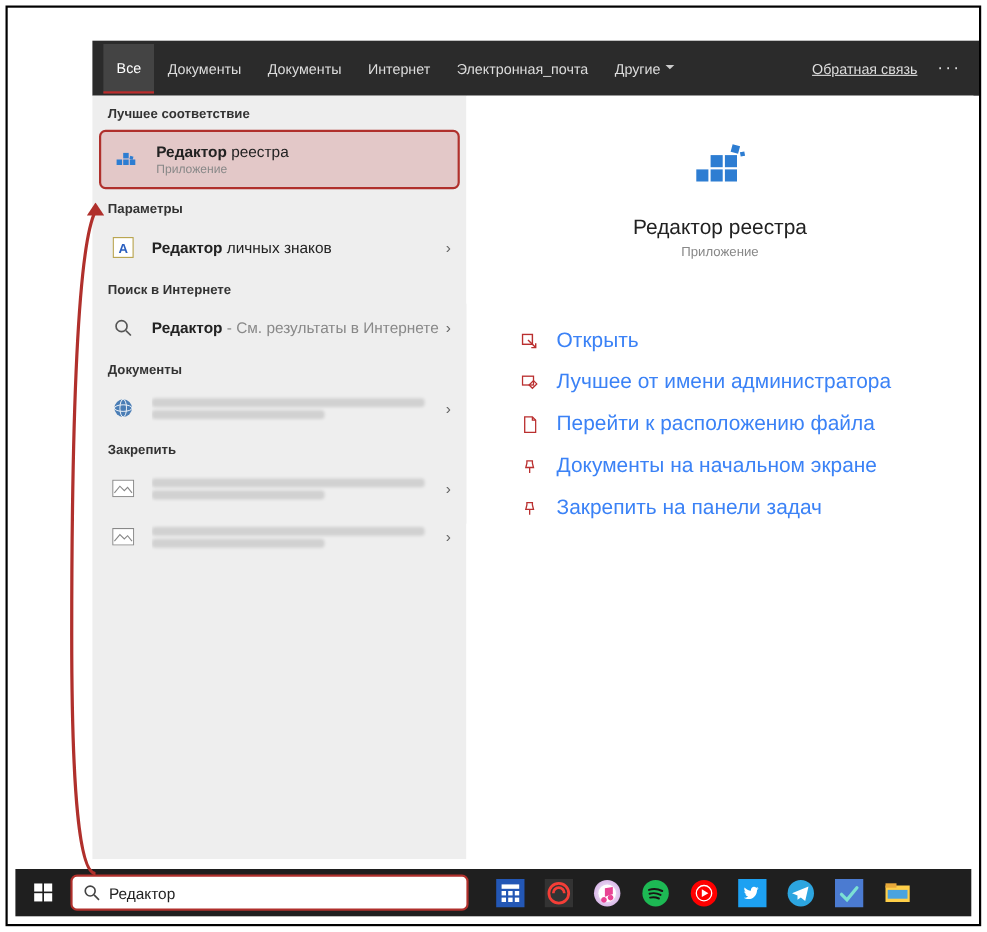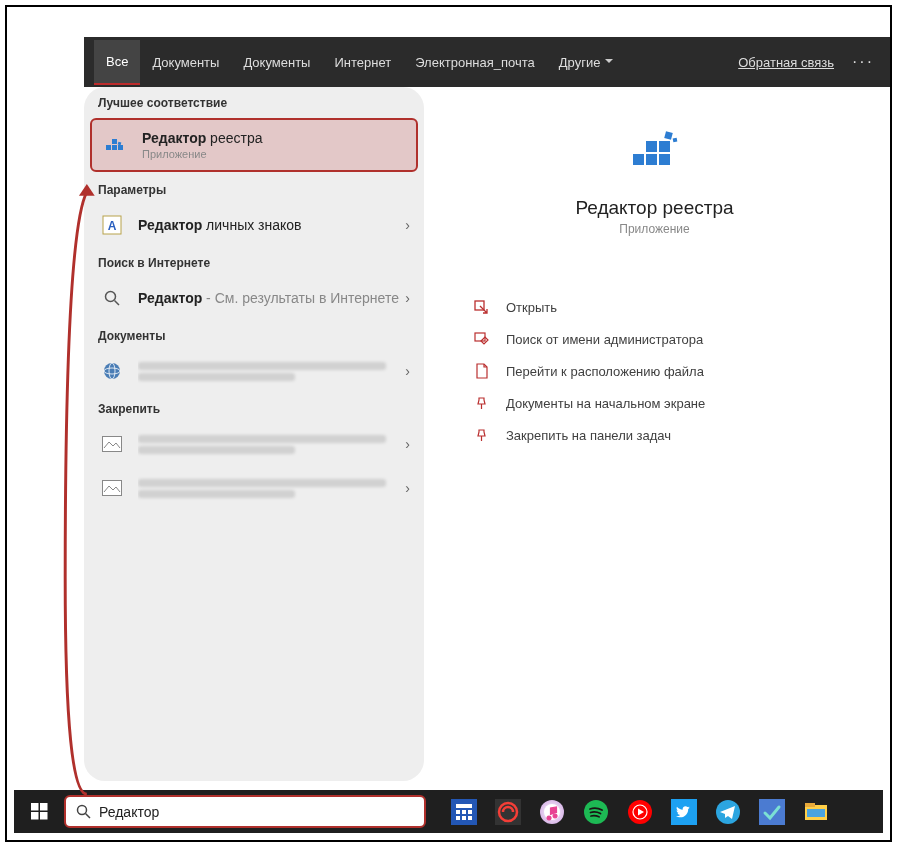--- a/index.html
+++ b/index.html
@@ -9,21 +9,21 @@
   
   .header { position: absolute; left: 77px; top: 30px; right: 0; height: 50px; background: #2b2b2b; display: flex; align-items: center; padding: 0 10px; color: #ddd; }
   .tab { padding: 14px 12px; font-size: 13px; cursor: pointer; white-space: nowrap; }
   .tab.active { background: #444; border-bottom: 2px solid #bd2c2c; color: #fff; }
   .tab-more::after { content: ''; display: inline-block; border: 4px solid transparent; border-top-color: #ccc; margin-left: 5px; vertical-align: middle; }
   .header-spacer { flex: 1; }
   .feedback { font-size: 13px; margin-right: 12px; cursor: pointer; text-decoration: underline; }
   .more-dots { font-size: 16px; letter-spacing: 2px; cursor: pointer; padding: 0 6px; }
 
   
-  .left-panel { position: absolute; left: 77px; top: 80px; width: 340px; bottom: 59px; background: #eeeeee; overflow: hidden; border-radius: 21px; }
+  .left-panel { position: absolute; left: 77px; top: 80px; width: 340px; bottom: 59px; background: #eeeeee; overflow: hidden; }
   .section-title { font-size: 12px; font-weight: 600; color: #333; padding: 9px 14px 6px; }
   .result { display: flex; align-items: center; padding: 8px 14px; cursor: pointer; position: relative; min-height: 44px; }
   .result-icon { width: 28px; height: 28px; margin-right: 12px; display: flex; align-items: center; justify-content: center; font-size: 16px; }
   .result-body { flex: 1; overflow: hidden; }
   .result-label { font-size: 14px; color: #222; }
   .result-label b { font-weight: 600; }
   .result-sub { font-size: 11px; color: #888; margin-top: 2px; }
   .chevron { color: #666; font-size: 14px; margin-left: 6px; }
   .result.selected { background: #e3c8c8; border: 2px solid #b0302c; border-radius: 6px; margin: 2px 6px; padding: 10px 10px; }
   .blur-line { height: 8px; background: rgba(0,0,0,0.12); border-radius: 3px; filter: blur(1.5px); margin: 3px 0; }
@@ -32,21 +32,21 @@
 
   
   .divider { position: absolute; left: 417px; top: 269px; width: 1px; height: 200px; background: #ddd; }
 
   
   .right-panel { position: absolute; left: 417px; top: 80px; right: 5px; bottom: 59px; background: #fff; padding: 20px 40px; }
   .detail-icon { width: 60px; height: 60px; margin: 15px auto 15px; display: flex; align-items: center; justify-content: center; }
   .detail-title { text-align: center; font-size: 19px; color: #222; font-weight: 400; }
   .detail-sub { text-align: center; font-size: 12px; color: #888; margin-top: 3px; }
   .action-list { margin-top: 55px; }
-  .action { display: flex; align-items: center; padding: 8px 6px; cursor: pointer; font-size: 13px; color: #404040; text-align: center; }
+  .action { display: flex; align-items: center; padding: 8px 6px; cursor: pointer; font-size: 19px; color: #3b82f6; text-align: center; }
   .action-icon { width: 22px; height: 16px; margin-right: 14px; display: flex; align-items: center; justify-content: center; color: #ba2f2f; }
 
   
   .taskbar { position: absolute; left: 7px; right: 7px; bottom: 7px; height: 43px; background: #1f1f1f; display: flex; align-items: center; }
   .start-btn { width: 50px; height: 100%; display: flex; align-items: center; justify-content: center; cursor: pointer; }
   .search-box { width: 362px; height: 33px; background: #fff; display: flex; align-items: center; padding: 0 10px; border: 2px solid #aaa; }
   .search-box.hl { border: 2px solid #b0302c; border-radius: 6px; }
   .search-icon-s { color: #555; margin-right: 8px; }
   .search-text { font-size: 14px; color: #222; flex: 1; }
   .cursor-line { width: 1px; height: 16px; background: #222; margin-left: 2px; }
@@ -199,21 +199,21 @@
         </span>
         <span>Открыть</span>
       </div>
       <div class="action">
         <span class="action-icon">
           <svg width="15" height="15" viewBox="0 0 15 15">
               <rect x="1" y="1" width="10" height="8" fill="none" stroke="#ba2f2f" stroke-width="1.2"></rect>
               <path d="M7 9 L11 5 L14 8 L10 12 Z" fill="none" stroke="#ba2f2f" stroke-width="1.2"></path>
             </svg>
         </span>
-        <span>Поиск от имени администратора</span>
+        <span>Лучшее от имени администратора</span>
       </div>
       <div class="action">
         <span class="action-icon">
           <svg width="13" height="16" viewBox="0 0 13 16">
               <path d="M2 1 H9 L12 4 V15 H2 Z" fill="none" stroke="#ba2f2f" stroke-width="1.2"></path>
               <path d="M9 1 V4 H12" fill="none" stroke="#ba2f2f" stroke-width="1.2"></path>
             </svg>
         </span>
         <span>Перейти к расположению файла</span>
       </div>

